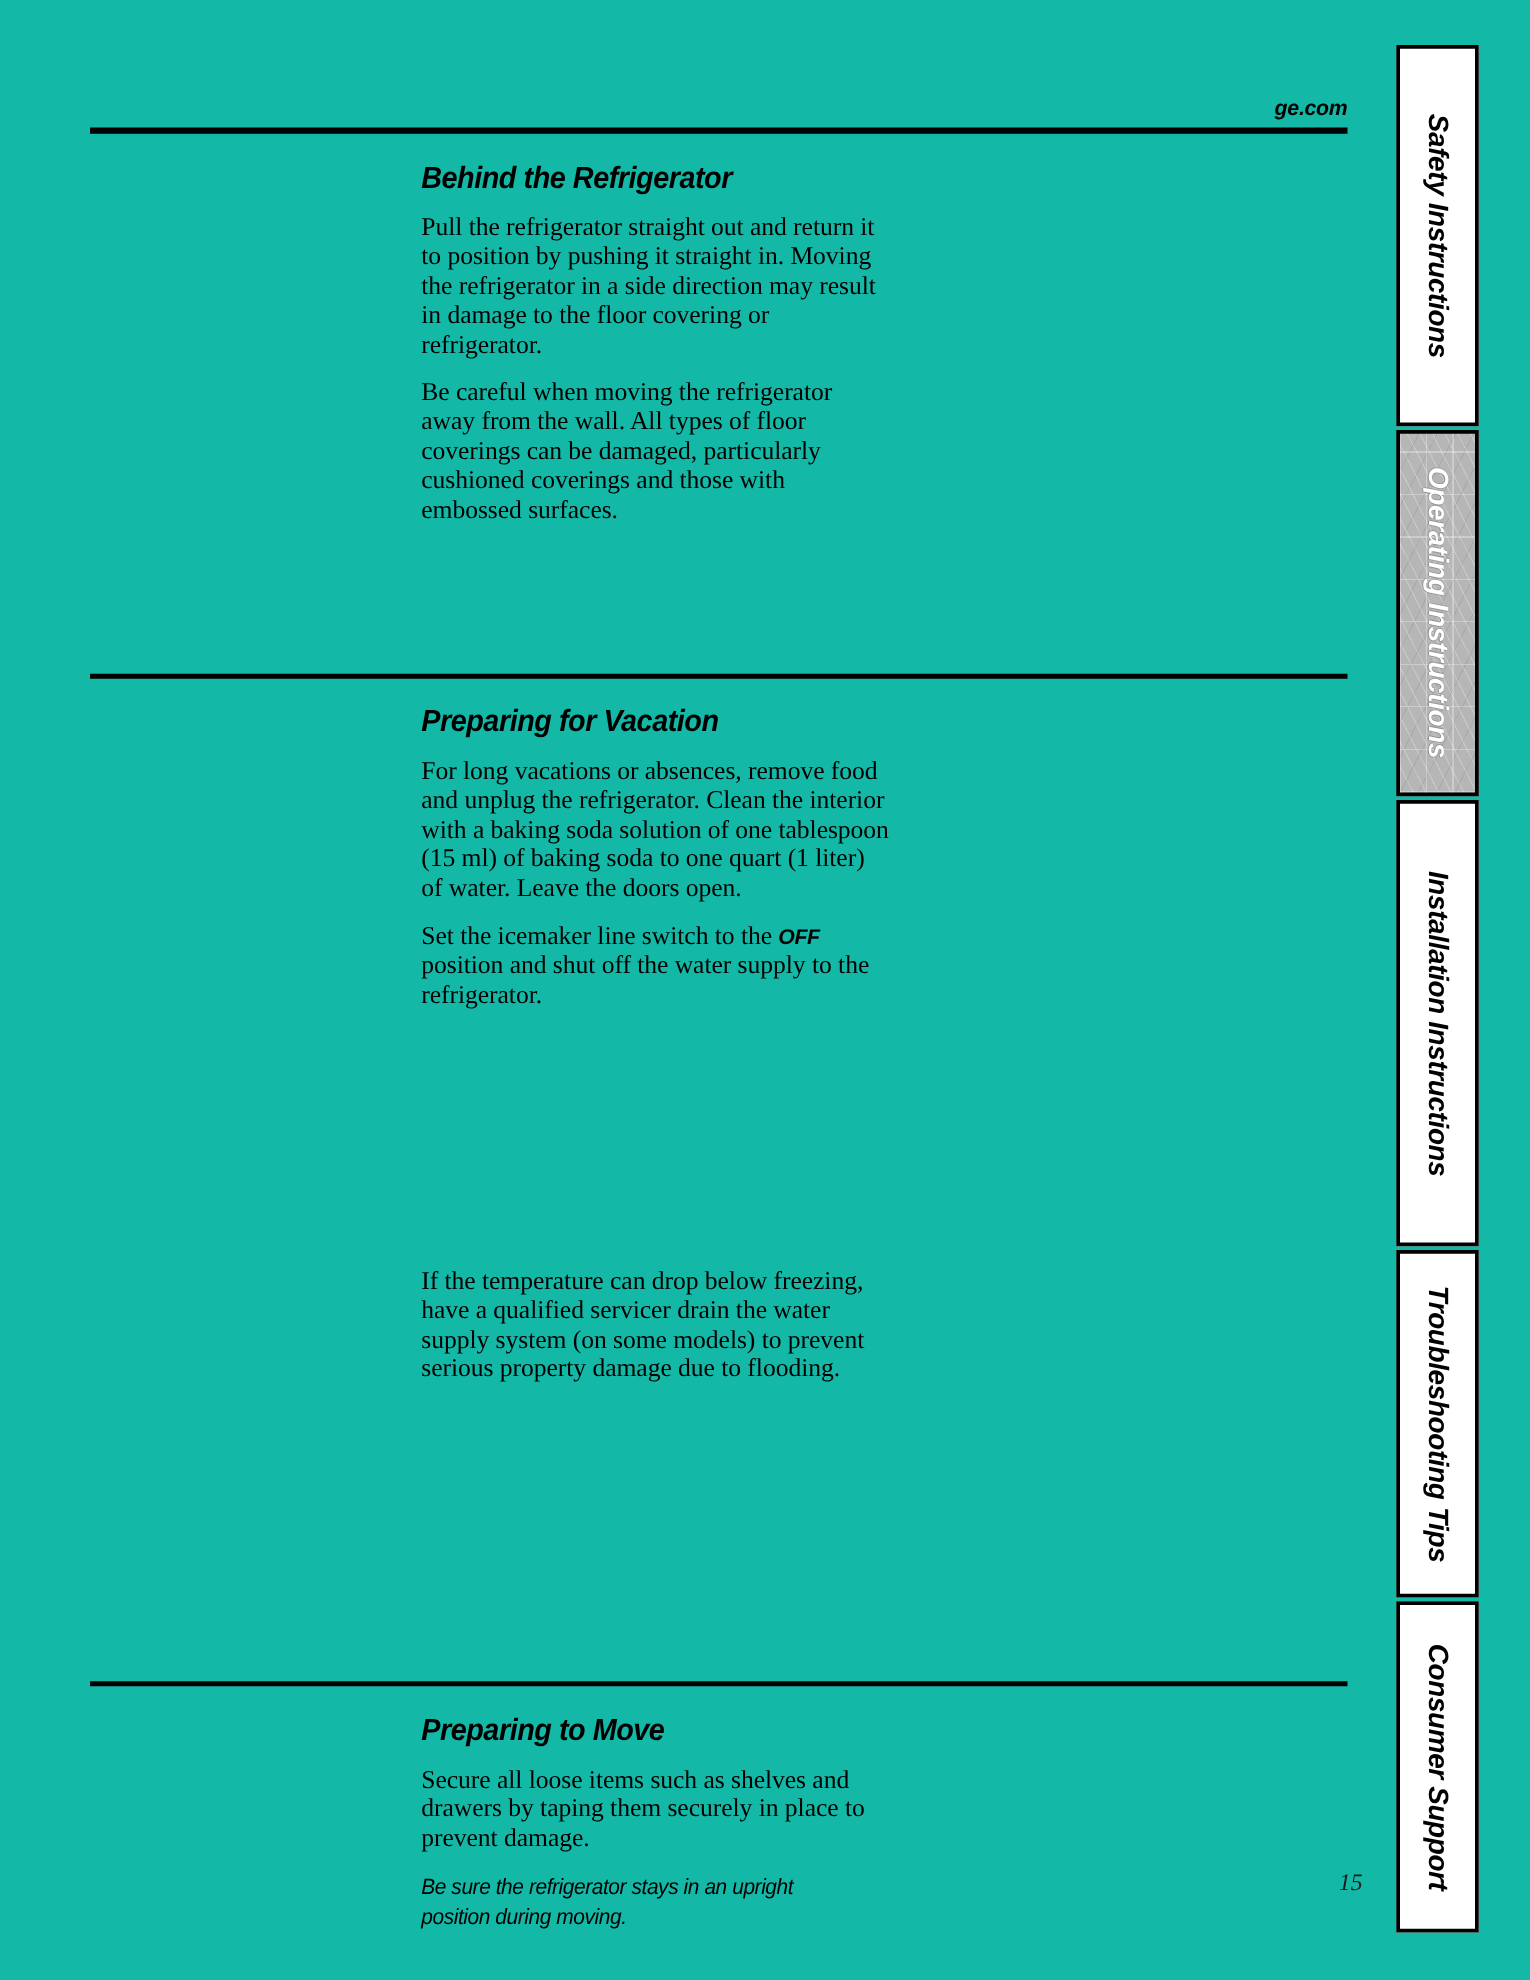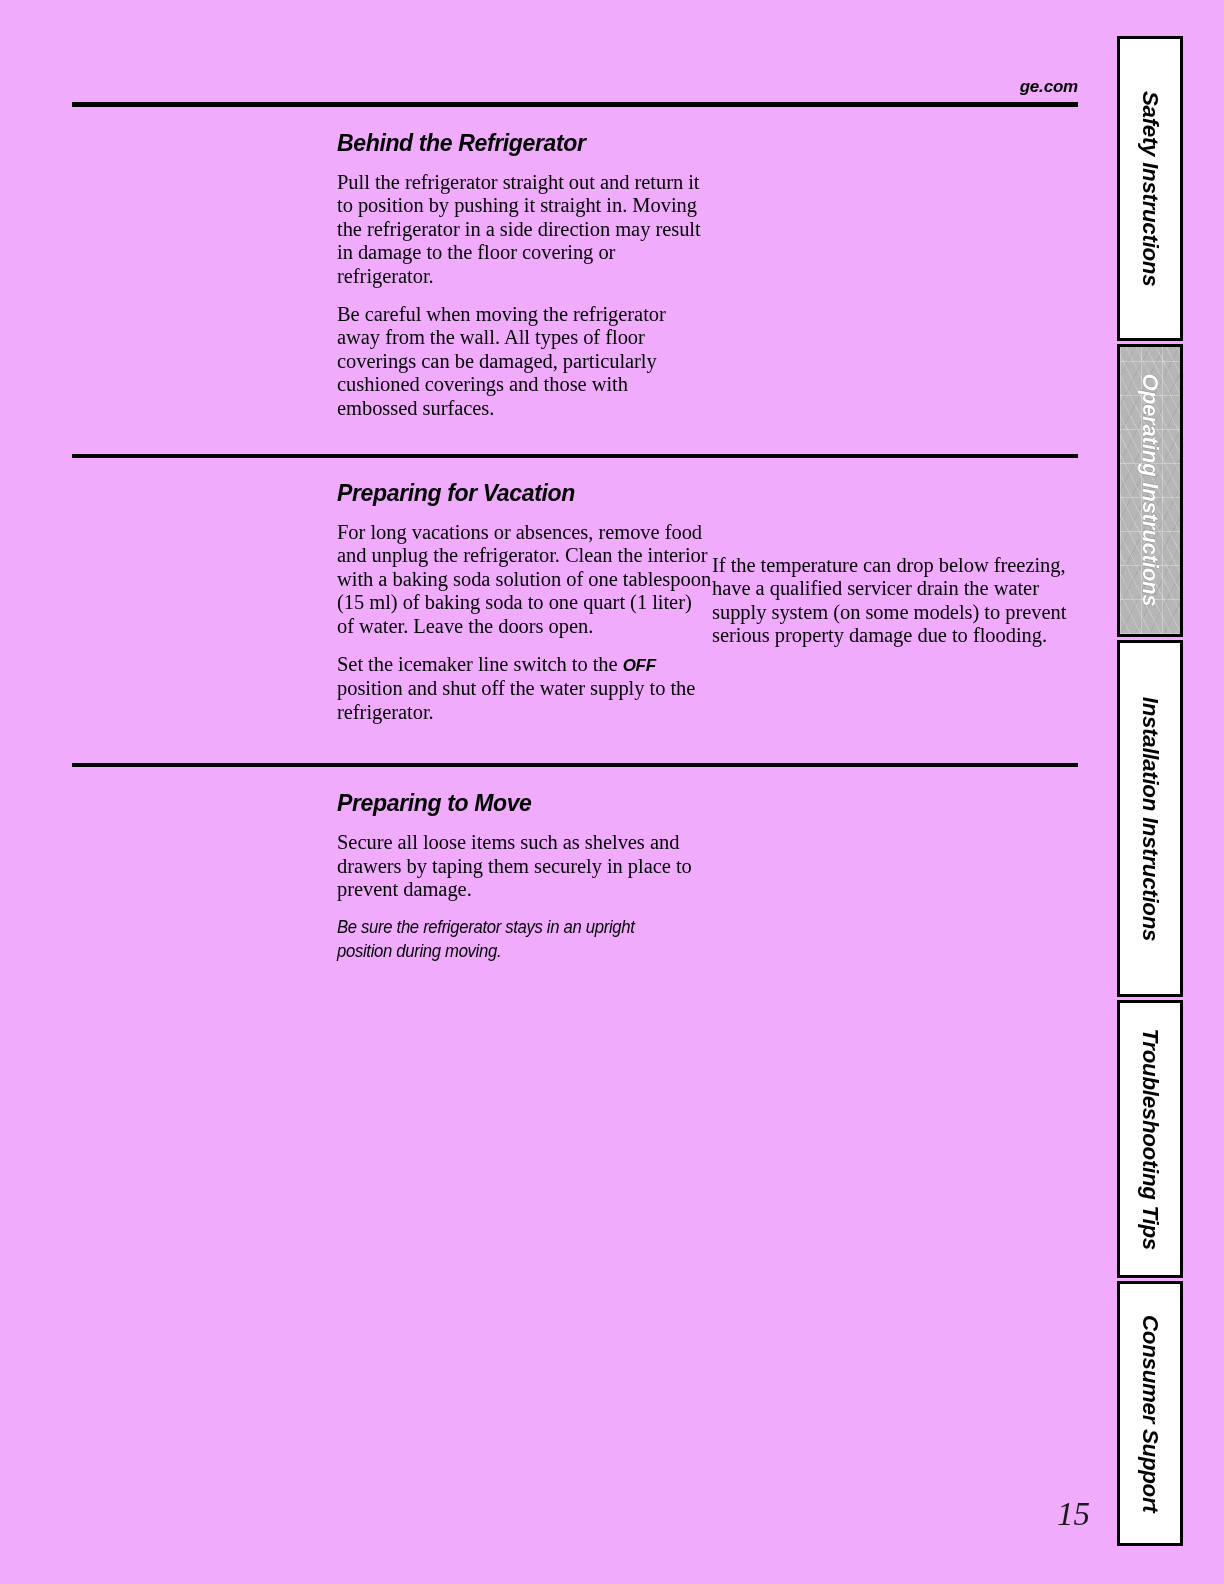--- a/index.html
+++ b/index.html
@@ -13,21 +13,21 @@
     position: relative;
     overflow: hidden;
     font-family: "Liberation Serif", serif;
     color: #000000;
   }
 
   
   .page {
     position: absolute;
     inset: 0;
-    background: #f0abfc;
+    background: #14b8a6;
   }
 
   
   .header-zone {
     position: absolute;
     left: 72px;
     top: 78px;
     width: 1006px;
   }
   .site-url {
@@ -52,20 +52,21 @@
     top: 118px;
     width: 1006px;
   }
 
   .section {
     position: relative;
   }
   .section-inner {
     display: flex;
     padding-left: 265px;
+    flex-direction: column;
   }
   .col-left {
     width: 375px;
     flex: 0 0 375px;
   }
   .col-right {
     width: 366px;
     flex: 0 0 366px;
   }
 
@@ -186,21 +187,21 @@
 
   
   .page-number {
     position: absolute;
     left: 1030px;
     top: 1496px;
     width: 60px;
     text-align: right;
     font-family: "Liberation Serif", serif;
     font-style: italic;
-    font-size: 33px;
+    font-size: 19px;
     color: #1a1a1a;
   }
 </style>
 </head>
 <body>
 
 <div class="page">
 
   <div class="header-zone">
     <div class="site-url">ge.com</div>

